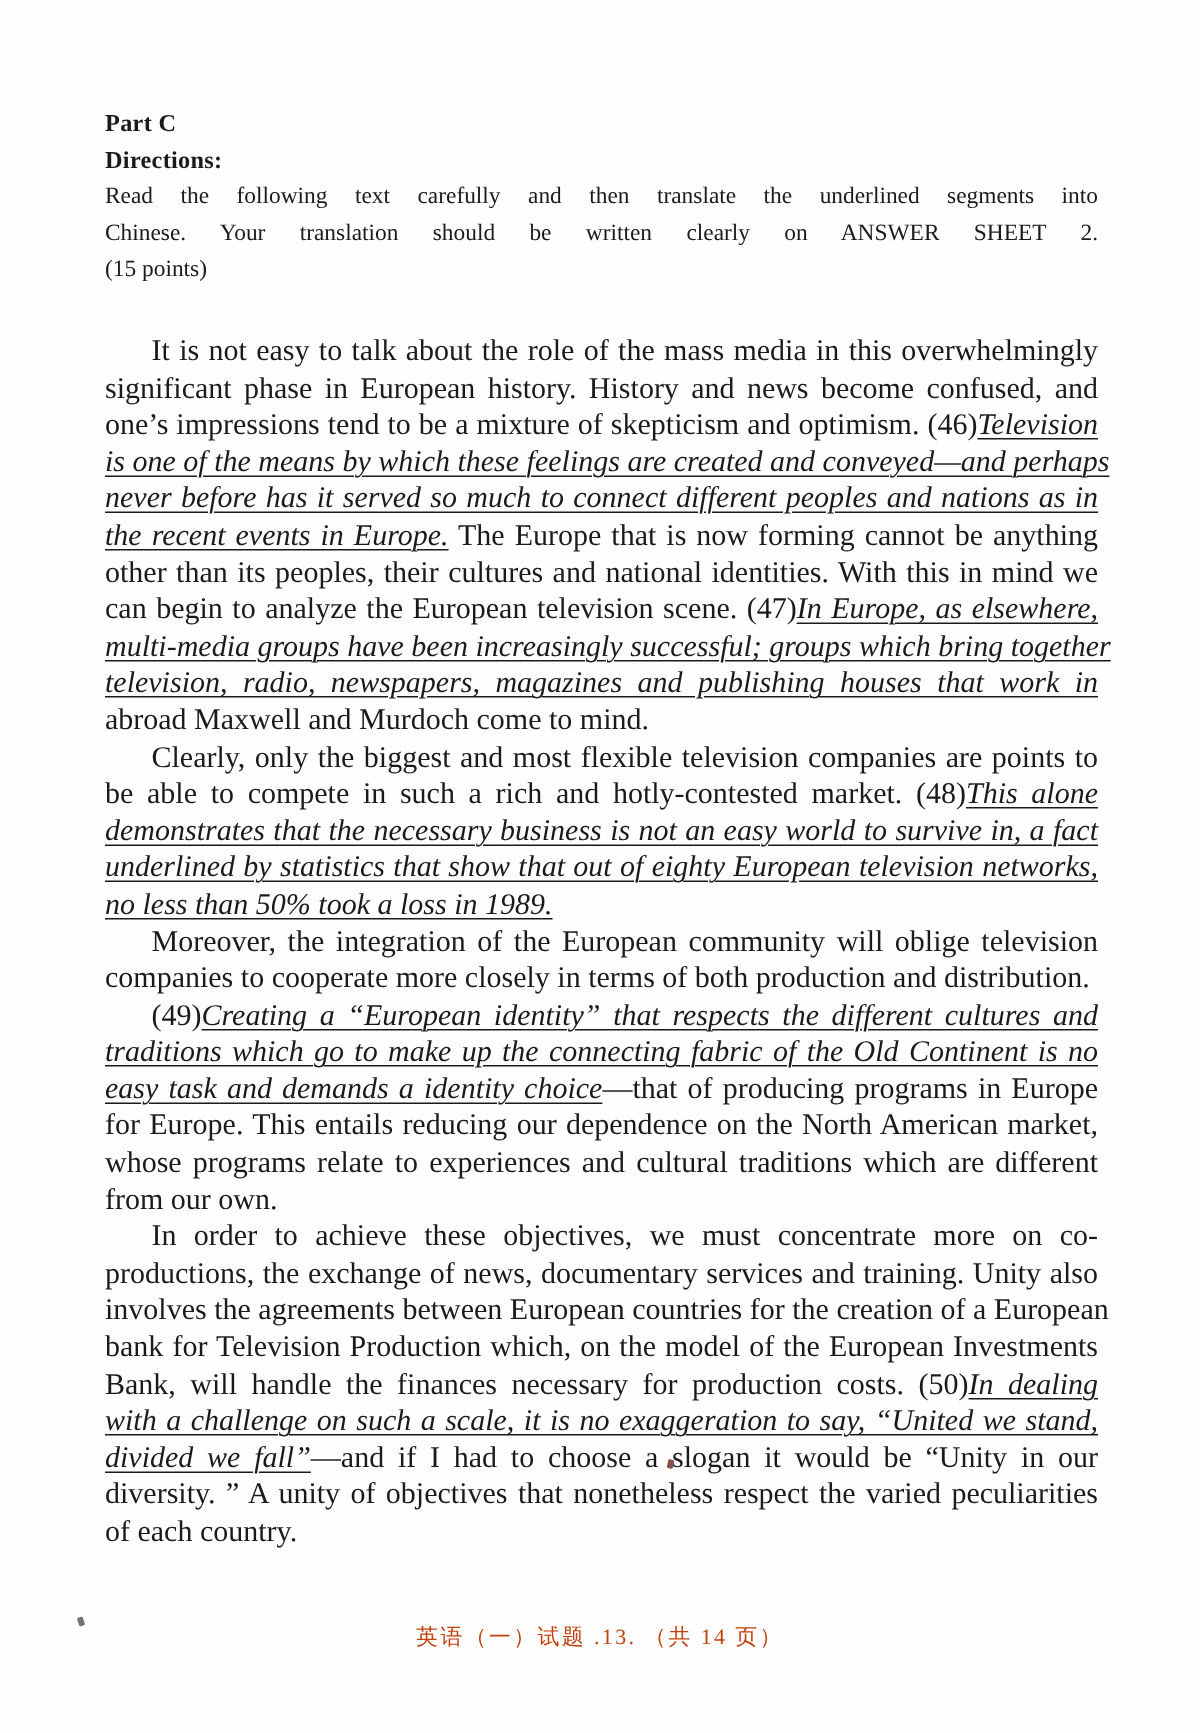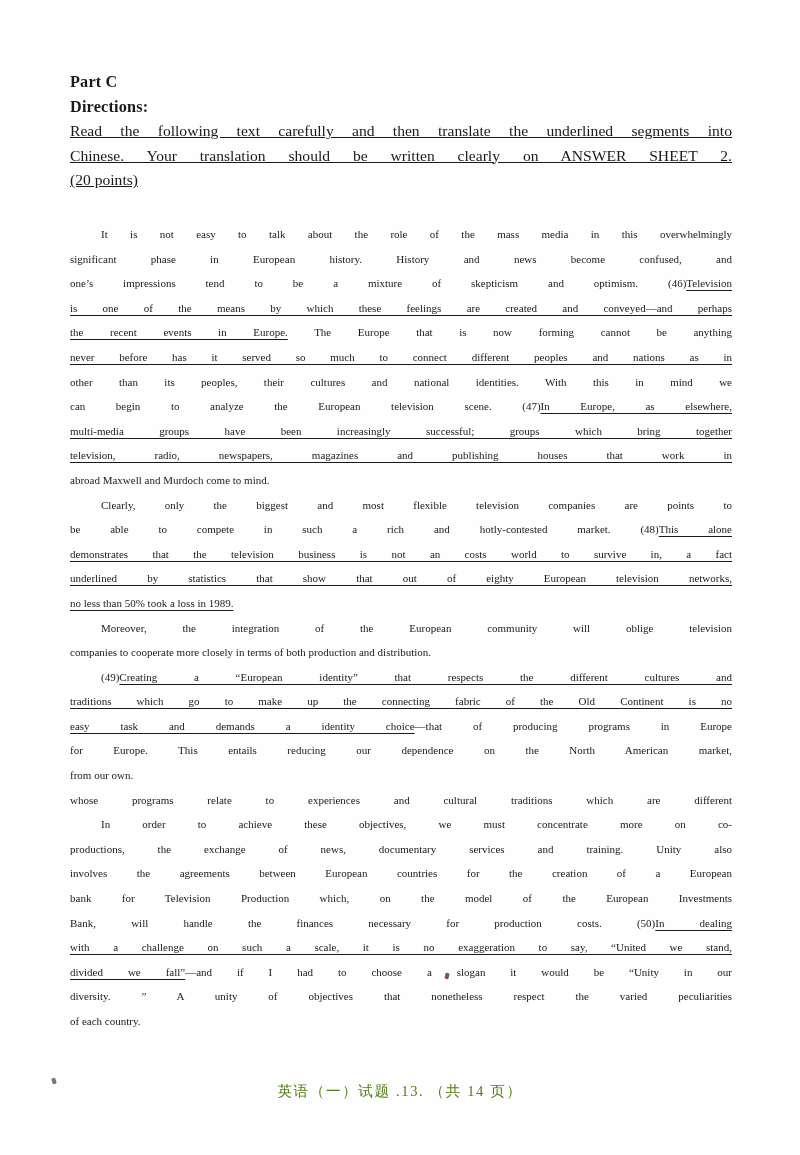--- a/index.html
+++ b/index.html
@@ -41,33 +41,32 @@
     line-height: 24.6px;
     text-align: justify;
     text-align-last: left;
     margin-top: 0;
   }
   .directions-body .l {
     display: block;
     text-align: justify;
     text-align-last: justify;
     white-space: nowrap;
-    text-decoration: underline;
   }
   .directions-body .l.last {
     text-align-last: left;
   }
 
   
   .body-block {
     position: absolute;
     left: 70px;
     top: 222px;
     width: 662px;
-    font-size: 11px;
+    font-size: 20px;
     line-height: 24.6px;
   }
   .para {
     margin: 0;
   }
   
   .ln {
     display: block;
     text-align: justify;
     text-align-last: justify;
@@ -78,32 +77,33 @@
     text-align-last: left;
   }
   .indent {
     display: inline-block;
     width: 31px;
   }
   .u {
     text-decoration: underline;
     text-decoration-thickness: from-font;
     text-underline-offset: 2.5px;
+    font-style: italic;
   }
 
   
   .footer {
     position: absolute;
     left: 0;
     right: 0;
     top: 1082px;
     text-align: center;
     font-size: 14.6px;
     letter-spacing: 1.6px;
-    color: #4d7c0f;
+    color: #c2410c;
     font-family: "Liberation Serif", "DejaVu Serif", serif;
   }
 
   
   .artifact-corner {
     position: absolute;
     left: 52px;
     top: 1078px;
     width: 4px;
     height: 6px;
@@ -128,56 +128,56 @@
 <body>
 
 <div class="page">
 
   <div class="header-block">
     <div class="hdr-line">Part C</div>
     <div class="hdr-line">Directions:</div>
     <div class="directions-body">
         <span class="l">Read the following text carefully and then translate the underlined segments into</span>
         <span class="l">Chinese.  Your translation should be written clearly on ANSWER SHEET 2.</span>
-        <span class="l last">(20 points)</span>
+        <span class="l last">(15 points)</span>
       </div>
   </div>
 
   <div class="body-block">
       <div class="para">
         <span class="ln"><span class="indent"></span><span>It is not easy to talk about the role of the mass media in this overwhelmingly</span></span>
         <span class="ln"><span>significant phase in European history.  History and news become confused, and</span></span>
         <span class="ln"><span>one’s impressions tend to be a mixture of skepticism and optimism.  (46)</span><span class="u">Television</span></span>
         <span class="ln"><span class="u">is one of the means by which these feelings are created and conveyed—and perhaps</span></span>
+        <span class="ln"><span class="u">never before has it served so much to connect different peoples and nations as in</span></span>
         <span class="ln"><span class="u">the recent events in Europe.</span><span>  The Europe that is now forming cannot be anything</span></span>
-        <span class="ln"><span class="u">never before has it served so much to connect different peoples and nations as in</span></span>
         <span class="ln"><span>other than its peoples, their cultures and national identities.  With this in mind we</span></span>
         <span class="ln"><span>can begin to analyze the European television scene.  (47)</span><span class="u">In Europe, as elsewhere,</span></span>
         <span class="ln"><span class="u">multi-media groups have been increasingly successful; groups which bring together</span></span>
         <span class="ln"><span class="u">television, radio, newspapers, magazines and publishing houses that work in</span></span>
         <span class="ln flush"><span>abroad Maxwell and Murdoch come to mind.</span></span>
       </div>
       <div class="para">
         <span class="ln"><span class="indent"></span><span>Clearly, only the biggest and most flexible television companies are points to</span></span>
         <span class="ln"><span>be able to compete in such a rich and hotly-contested market.  (48)</span><span class="u">This alone</span></span>
-        <span class="ln"><span class="u">demonstrates that the television business is not an costs world to survive in, a fact</span></span>
+        <span class="ln"><span class="u">demonstrates that the necessary business is not an easy world to survive in, a fact</span></span>
         <span class="ln"><span class="u">underlined by statistics that show that out of eighty European television networks,</span></span>
         <span class="ln flush"><span class="u">no less than 50% took a loss in 1989.</span></span>
       </div>
       <div class="para">
         <span class="ln"><span class="indent"></span><span>Moreover, the integration of the European community will oblige television</span></span>
         <span class="ln flush"><span>companies to cooperate more closely in terms of both production and distribution.</span></span>
       </div>
       <div class="para">
         <span class="ln"><span class="indent"></span><span>(49)</span><span class="u">Creating a “European identity” that respects the different cultures and</span></span>
         <span class="ln"><span class="u">traditions which go to make up the connecting fabric of the Old Continent is no</span></span>
         <span class="ln"><span class="u">easy task and demands a identity choice</span><span>—that of producing programs in Europe</span></span>
         <span class="ln"><span>for Europe.  This entails reducing our dependence on the North American market,</span></span>
+        <span class="ln"><span>whose programs relate to experiences and cultural traditions which are different</span></span>
         <span class="ln flush"><span>from our own.</span></span>
-        <span class="ln"><span>whose programs relate to experiences and cultural traditions which are different</span></span>
       </div>
       <div class="para">
         <span class="ln"><span class="indent"></span><span>In order to achieve these objectives, we must concentrate more on co-</span></span>
         <span class="ln"><span>productions, the exchange of news, documentary services and training.  Unity also</span></span>
         <span class="ln"><span>involves the agreements between European countries for the creation of a European</span></span>
         <span class="ln"><span>bank for Television Production which, on the model of the European Investments</span></span>
         <span class="ln"><span>Bank, will handle the finances necessary for production costs.  (50)</span><span class="u">In dealing</span></span>
         <span class="ln"><span class="u">with a challenge on such a scale, it is no exaggeration to say, “United we stand,</span></span>
         <span class="ln"><span class="u">divided we fall”</span><span>—and if I had to choose a slogan it would be “Unity in our</span></span>
         <span class="ln"><span>diversity. ”  A unity of objectives that nonetheless respect the varied peculiarities</span></span>

